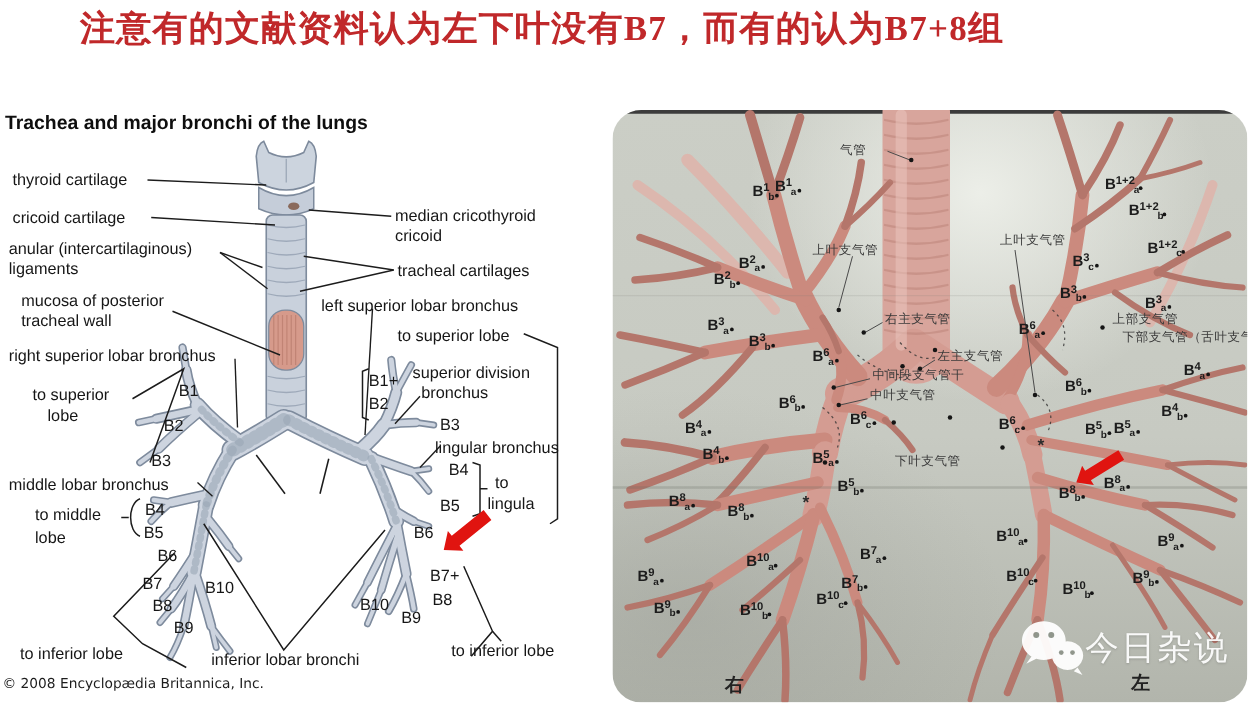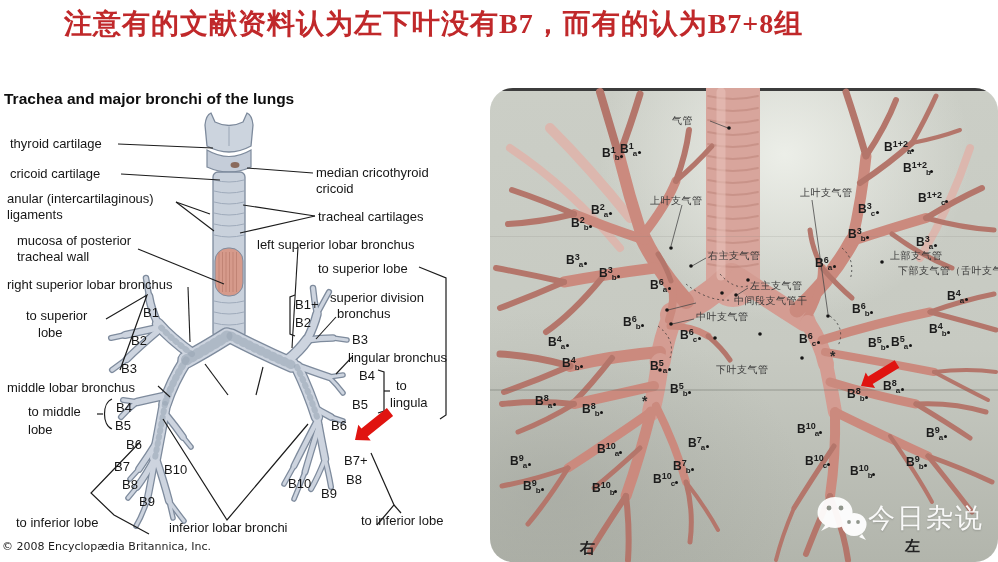--- a/index.html
+++ b/index.html
@@ -395,21 +395,21 @@
         <circle cx="368" cy="434" r="1.9" fill="#8e948a"></circle>
     </g>
   </svg>
   <div class="fold2"></div>
   <div class="fold1"></div>
   <div id="photo-labels">
       <span class="cn" style="left: 182px; top: 28px;">气管</span>
       <span class="cn" style="left: 160px; top: 108px;">上叶支气管</span>
       <span class="cn" style="left: 218px; top: 163px;">右主支气管</span>
       <span class="cn" style="left: 260px; top: 193px;">左主支气管</span>
-      <span class="cn" style="left: 208px; top: 208px; margin-left: 36px;">中间段支气管干</span>
+      <span class="cn" style="left: 208px; top: 208px;">中间段支气管干</span>
       <span class="cn" style="left: 206px; top: 224px;">中叶支气管</span>
       <span class="cn" style="left: 226px; top: 277px;">下叶支气管</span>
       <span class="cn" style="left: 310px; top: 100px;">上叶支气管</span>
       <span class="cn" style="left: 400px; top: 163px;">上部支气管</span>
       <span class="cn" style="left: 408px; top: 178px;">下部支气管（舌叶支气管</span>
       <span class="bl" style="left: 112px; top: 58px;">B<span class="sp">1</span><span class="sb">b</span></span>
       <span class="pdot" style="left: 129.5px; top: 67px;"></span>
       <span class="bl" style="left: 130px; top: 54px;">B<span class="sp">1</span><span class="sb">a</span></span>
       <span class="pdot" style="left: 147.5px; top: 63px;"></span>
       <span class="bl" style="left: 101px; top: 115px;">B<span class="sp">2</span><span class="sb">a</span></span>

